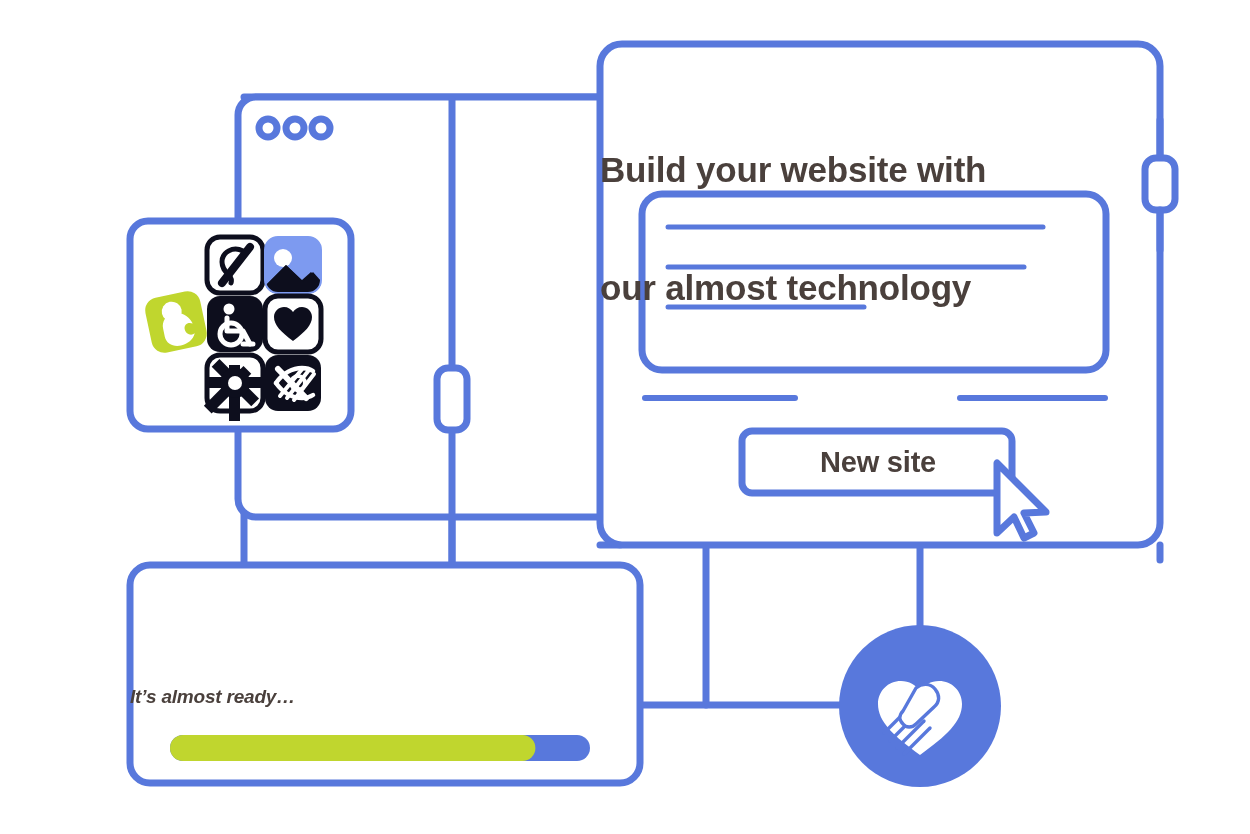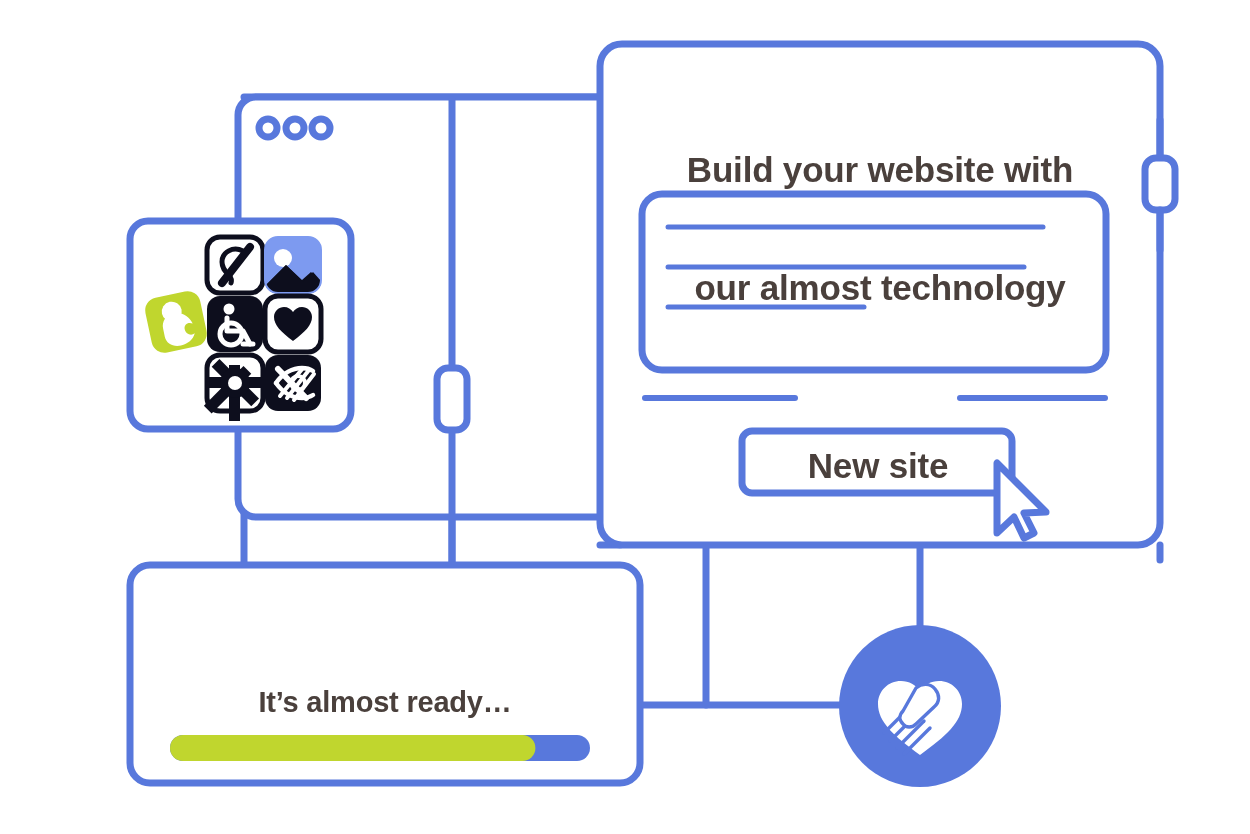--- a/index.html
+++ b/index.html
@@ -25,35 +25,34 @@
     position:absolute;
     color:#4a403c;
     font-weight:bold;
     letter-spacing:-0.2px;
     white-space:pre;
     line-height:1.12;
   }
   #headline{
     left:600px; top:72px;
     width:560px;
-    text-align:center;
     font-size:35px;
   }
   #headline .l{display:block;}
   #newsite-label{
     left:744px; top:446px;
     width:268px;
     text-align:center;
-    font-size:35px;
+    font-size:29px;
   }
   #almost-label{
     left:130px; top:686px;
     width:510px;
-    text-align:center;
-    font-size:29px;
+    font-size:19px;
+    font-style:italic;
   }
   .hit{position:absolute;}
 </style>
 </head>
 <body>
 
 <div id="stage">
 
   <svg id="art" viewBox="0 0 1250 834" xmlns="http://www.w3.org/2000/svg">
 

